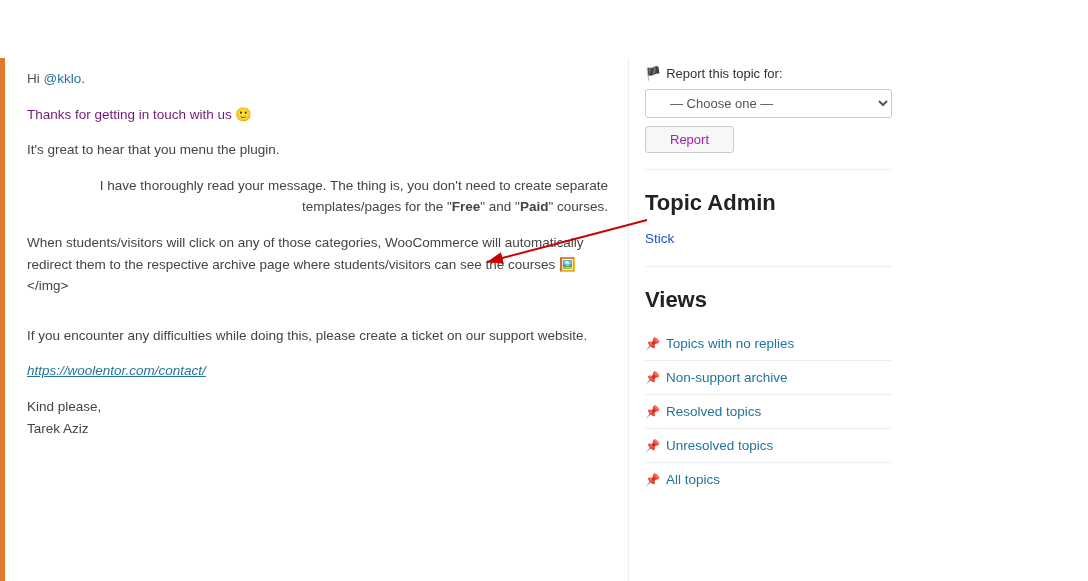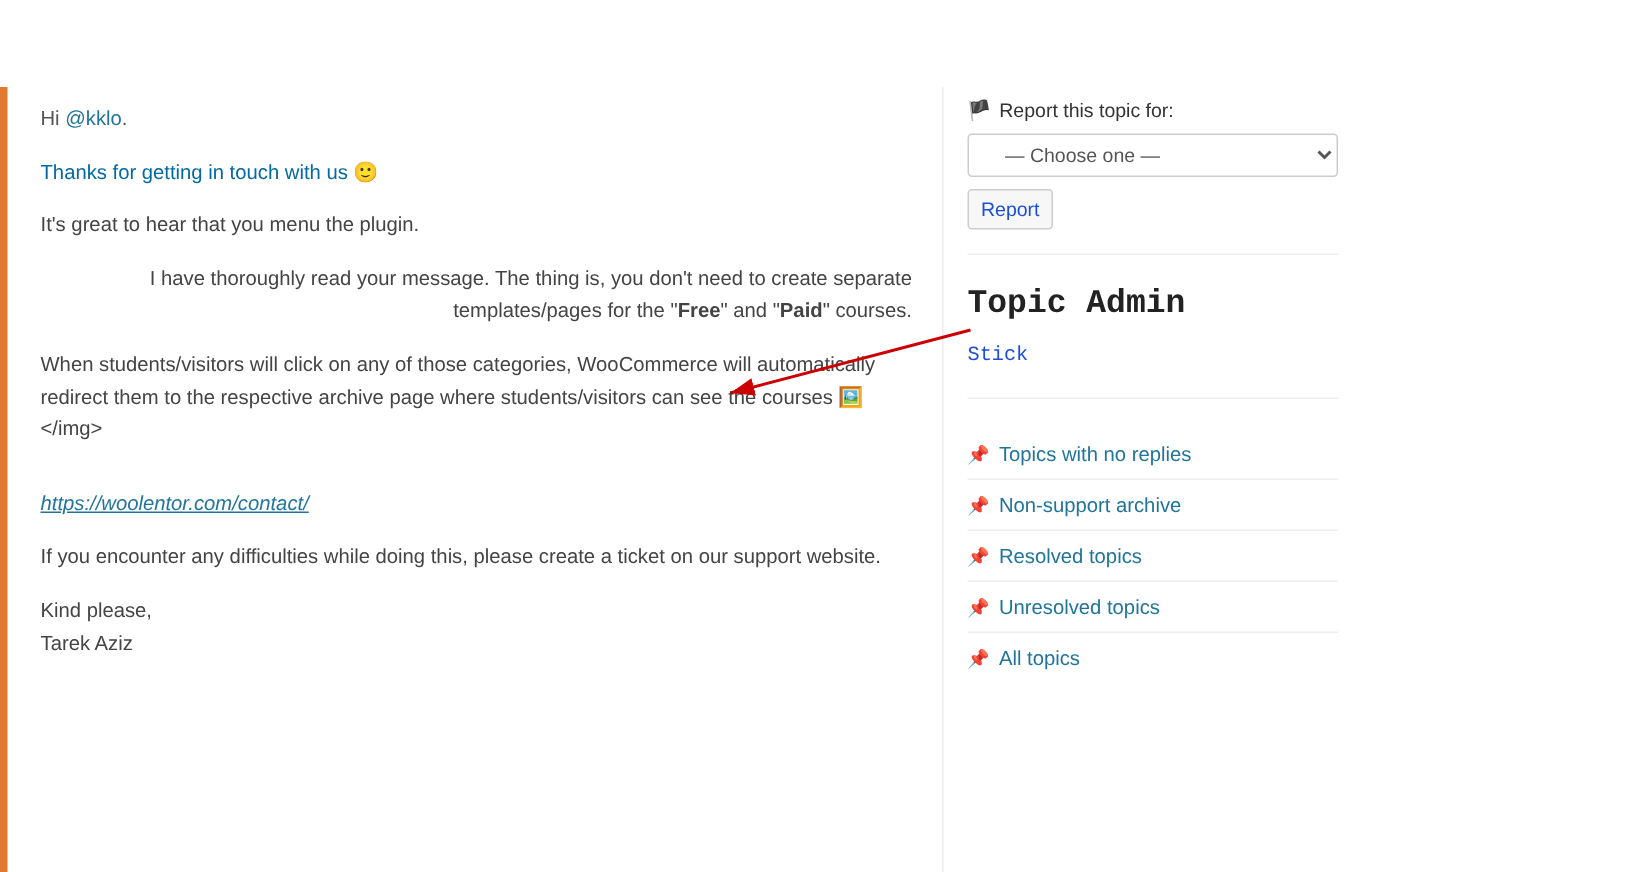--- a/index.html
+++ b/index.html
@@ -32,21 +32,21 @@
     .main-content p {
       margin-bottom: 14px;
       line-height: 1.6;
       color: #444;
       font-size: 13.5px;
     }
     .main-content p.greeting {
       color: #555;
     }
     .main-content p.thanks {
-      color: #0369a1;
+      color: #701a75;
     }
     .username-link {
       color: #21759b;
       text-decoration: none;
       font-weight: 500;
     }
     .quote-text {
       color: #777;
       font-style: normal;
       text-align: right;
@@ -99,34 +99,33 @@
       padding: 5px 20px;
       border: 1px solid #ccc;
       border-radius: 3px;
       font-size: 13px;
       color: #555;
       margin-bottom: 8px;
       background: #fff;
       appearance: auto;
     }
     .report-button {
-      padding: 5px 8px;
+      padding: 5px 24px;
       border: 1px solid #ccc;
       background: #f7f7f7;
       border-radius: 3px;
       font-size: 13px;
       cursor: pointer;
-      color: #1d4ed8;
+      color: #a21caf;
     }
     
     .topic-admin-section {
       margin-bottom: 20px;
       padding-bottom: 20px;
       border-bottom: 1px solid #eee;
-      font-family: Liberation Mono, monospace;
     }
     .section-title {
       font-size: 22px;
       font-weight: bold;
       color: #222;
       margin-bottom: 14px;
     }
     .admin-link {
       color: #1d4ed8;
       text-decoration: none;
@@ -195,25 +194,25 @@
       <svg style="position:absolute; top:-20px; left:380px; width:260px; height:60px;" viewBox="0 0 260 60">
         <defs>
           <marker id="arrowhead" markerWidth="8" markerHeight="6" refX="8" refY="3" orient="auto">
             <polygon points="0 0, 8 3, 0 6" fill="#cc0000"></polygon>
           </marker>
         </defs>
         <line x1="240" y1="8" x2="80" y2="50" stroke="#cc0000" stroke-width="2" marker-end="url(#arrowhead)"></line>
       </svg>
     </div>
 
+    <p>If you encounter any difficulties while doing this, please create a ticket on our support website.</p>
+
     <p>
       <a href="#" class="contact-link">https://woolentor.com/contact/</a>
     </p>
-
-    <p>If you encounter any difficulties while doing this, please create a ticket on our support website.</p>
 
 
     <p class="closing">
       <span>Kind please,</span><br>
       <span>Tarek Aziz</span>
     </p>
   </div>
 
   <div class="sidebar">
 
@@ -227,20 +226,21 @@
       </select>
       <button class="report-button">Report</button>
     </div>
 
     <div class="topic-admin-section">
       <div class="section-title">Topic Admin</div>
       <a href="#" class="admin-link">Stick</a>
     </div>
 
     <div class="views-section">
+      <div class="views-title">Views</div>
       <ul class="views-list">
         <li>
           <span class="pin-icon">📌</span>
           <a href="#">Topics with no replies</a>
         </li>
         <li>
           <span class="pin-icon">📌</span>
           <a href="#">Non-support archive</a>
         </li>
         <li>

